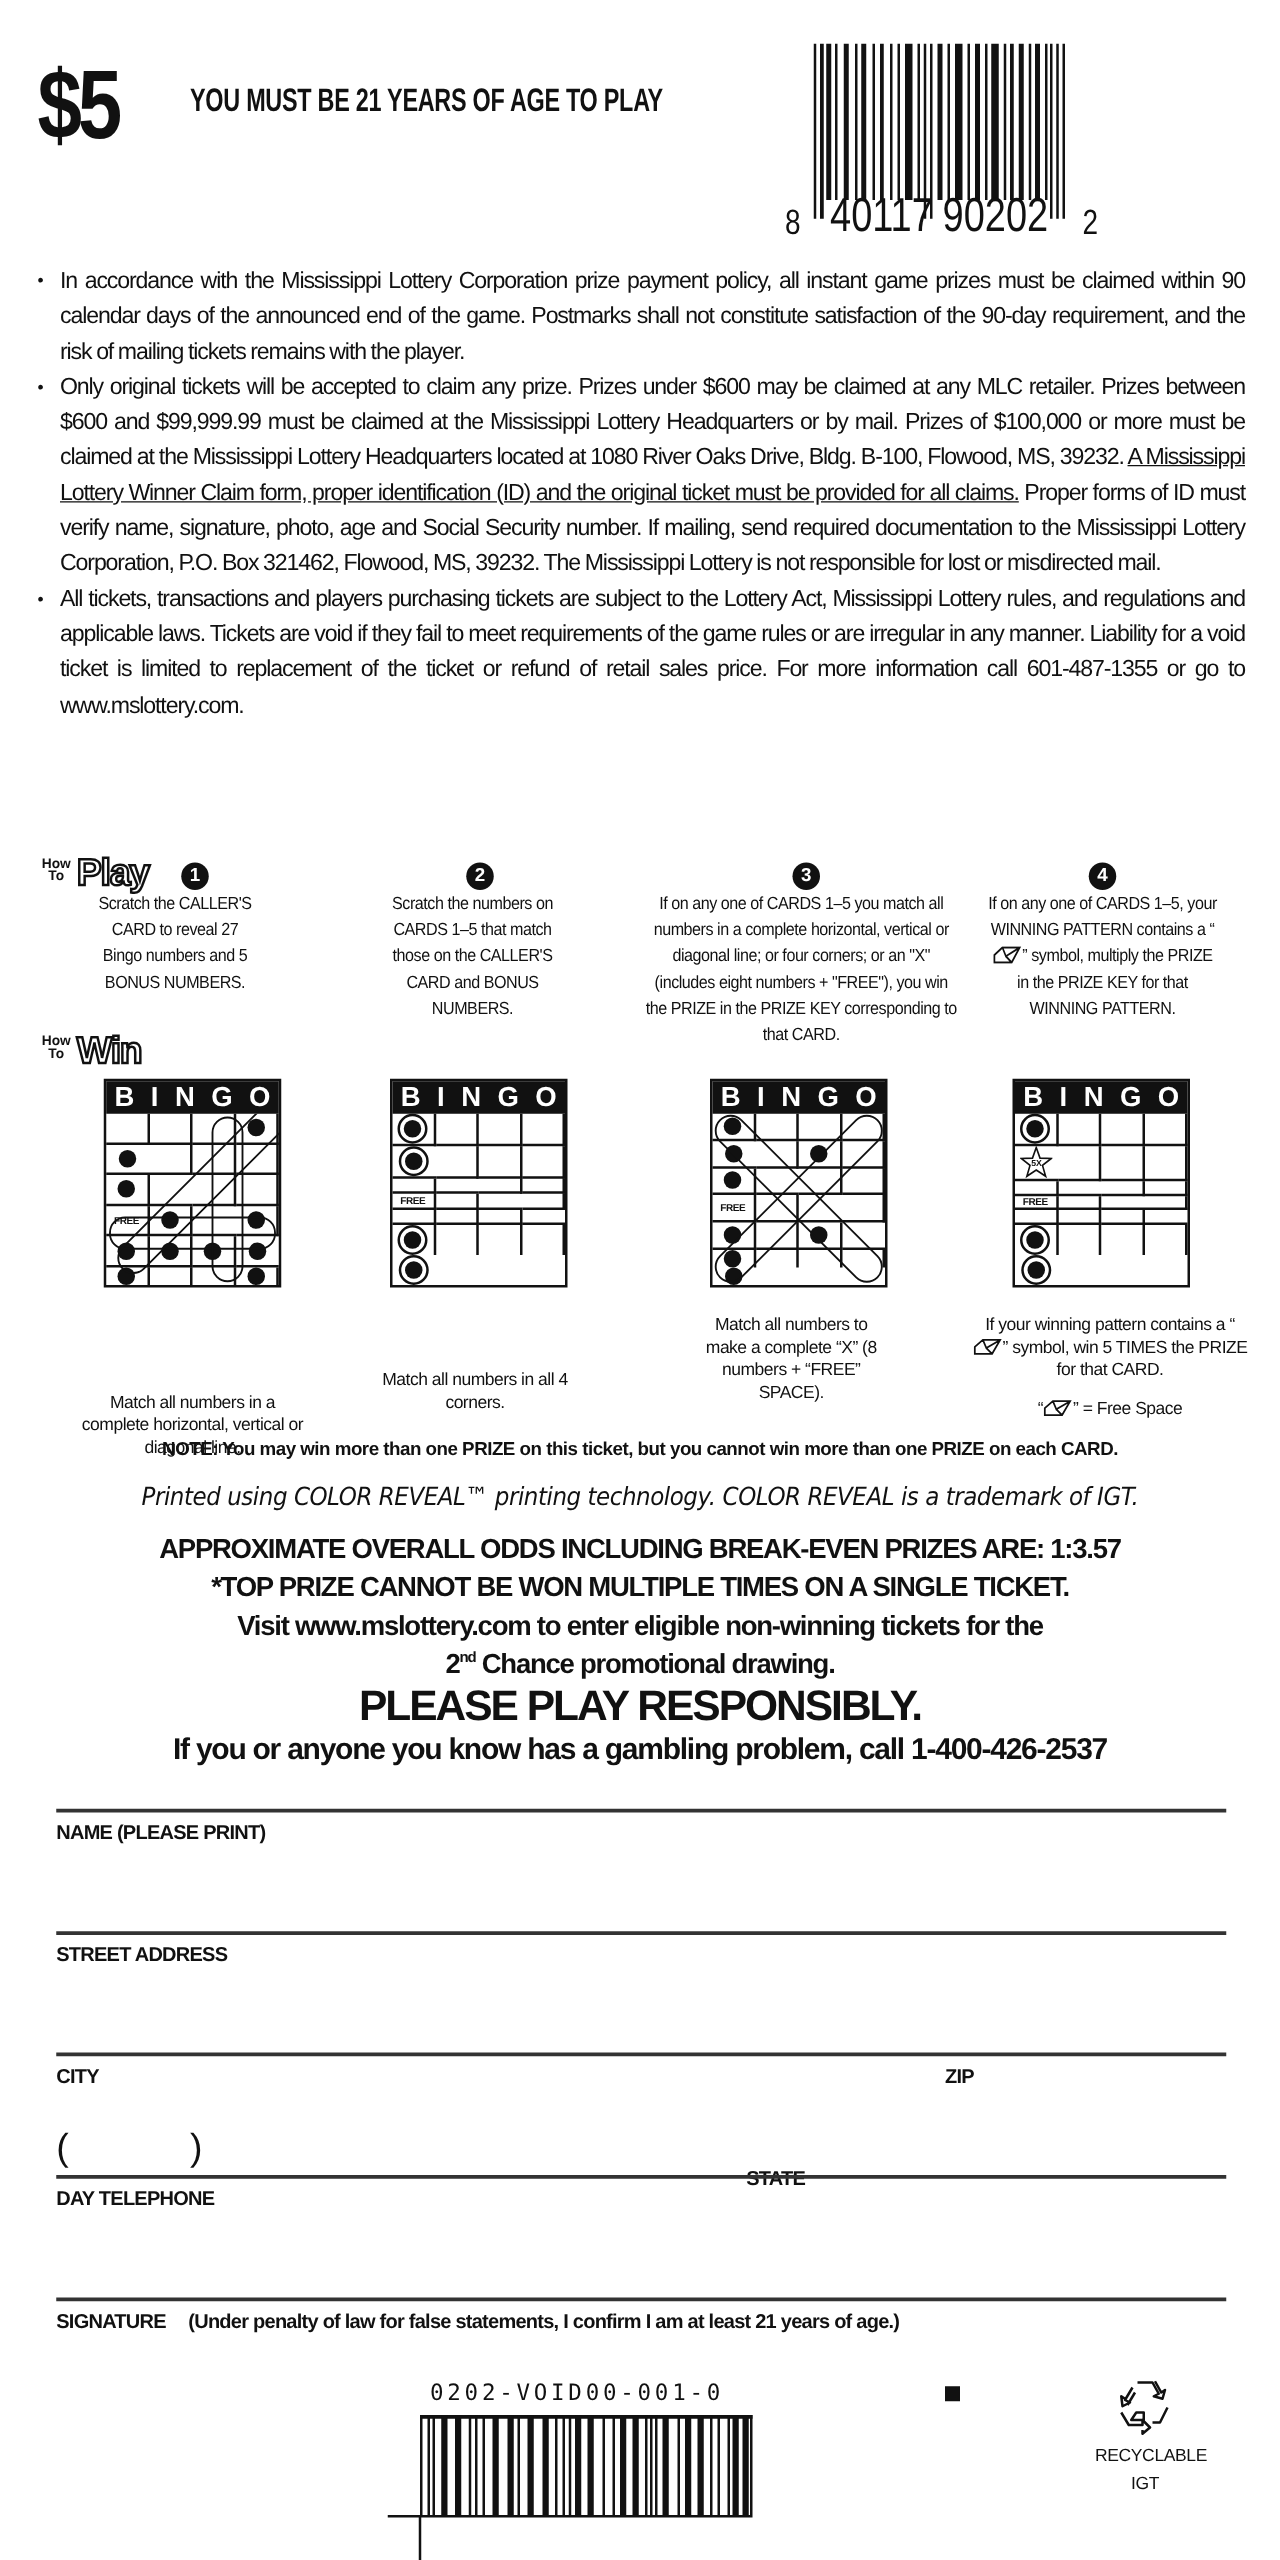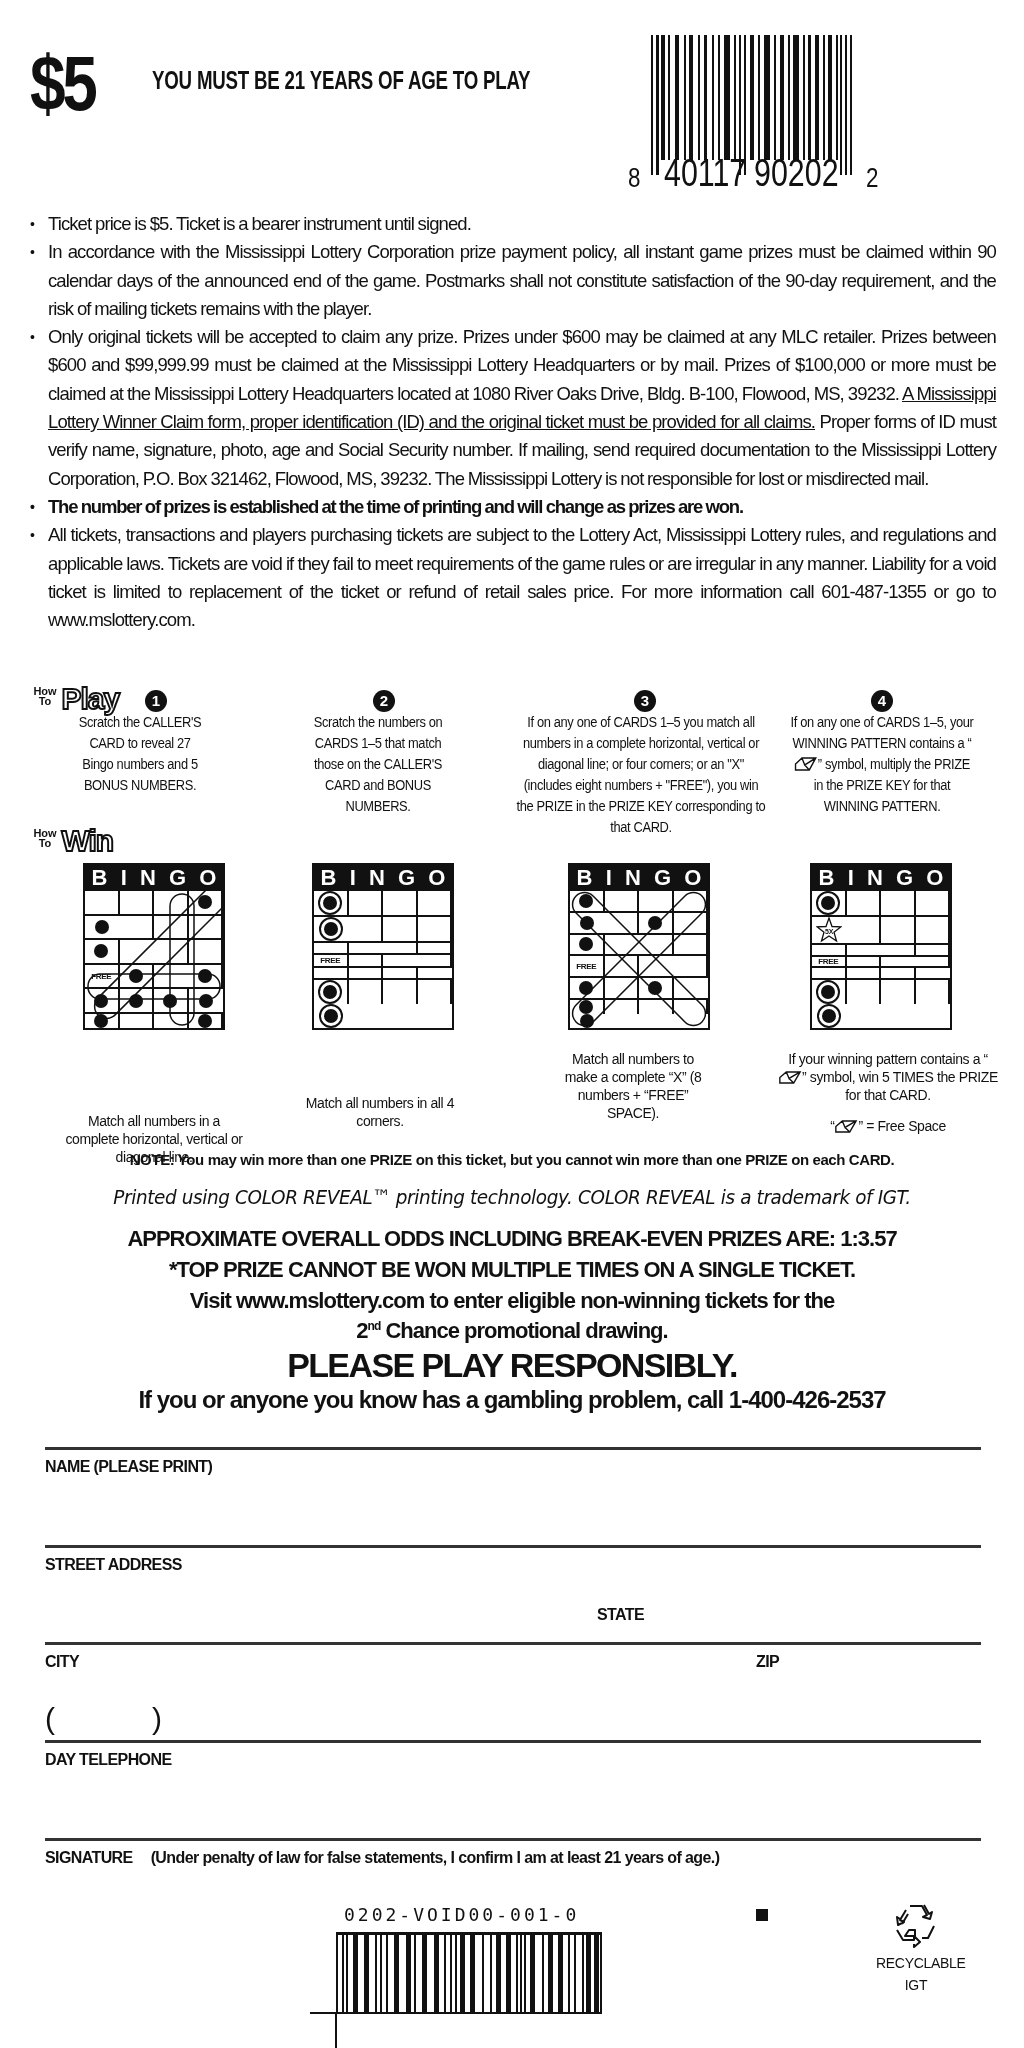--- a/index.html
+++ b/index.html
@@ -103,24 +103,22 @@
   </svg>
   <div class="upc-digits">
     <span style="left:20px;">8</span>
     <span style="left:56px;font-size:38px;top:-10px;">40117</span>
     <span style="left:146px;font-size:38px;top:-10px;">90202</span>
     <span style="left:258px;">2</span>
   </div>
 </div>
 
 <div class="abs rules">
-  <div class="rule"><span>Ticket price is $5. Ticket is a bearer instrument until signed.</span></div>
   <div class="rule"><span>In accordance with the Mississippi Lottery Corporation prize payment policy, all instant game prizes must be claimed within 90 calendar days of the announced end of the game. Postmarks shall not constitute satisfaction of the 90-day requirement, and the risk of mailing tickets remains with the player.</span></div>
   <div class="rule"><span>Only original tickets will be accepted to claim any prize. Prizes under $600 may be claimed at any MLC retailer. Prizes between $600 and $99,999.99 must be claimed at the Mississippi Lottery Headquarters or by mail. Prizes of $100,000 or more must be claimed at the Mississippi Lottery Headquarters located at 1080 River Oaks Drive, Bldg. B-100, Flowood, MS, 39232. </span><span class="u">A Mississippi Lottery Winner Claim form, proper identification (ID) and the original ticket must be provided for all claims.</span><span> Proper forms of ID must verify name, signature, photo, age and Social Security number. If mailing, send required documentation to the Mississippi Lottery Corporation, P.O. Box 321462, Flowood, MS, 39232. The Mississippi Lottery is not responsible for lost or misdirected mail.</span></div>
-  <div class="rule bold"><span>The number of prizes is established at the time of printing and will change as prizes are won.</span></div>
   <div class="rule"><span>All tickets, transactions and players purchasing tickets are subject to the Lottery Act, Mississippi Lottery rules, and regulations and applicable laws. Tickets are void if they fail to meet requirements of the game rules or are irregular in any manner. Liability for a void ticket is limited to replacement of the ticket or refund of retail sales price. For more information call 601-487-1355 or go to www.mslottery.com.</span></div>
 </div>
 
 <div class="abs howto" style="left:33px; top:686px;">
   <span class="howto-small" style="width:24px;">How To</span>
   <span class="howto-big">Play</span>
 </div>
 <div class="abs step-num" style="left:145px; top:690px;">1</div>
 <div class="abs step-num" style="left:373px; top:690px;">2</div>
 <div class="abs step-num" style="left:634px; top:690px;">3</div>
@@ -403,21 +401,21 @@
 <div class="abs odds" style="top:1386px; font-size:24px;">If you or anyone you know has a gambling problem, call 1-400-426-2537</div>
 
 <div class="abs form-line" style="top:1447px;"></div>
 <div class="abs form-label" style="left:45px; top:1458px;">NAME (PLEASE PRINT)</div>
 
 <div class="abs form-line" style="top:1545px;"></div>
 <div class="abs form-label" style="left:45px; top:1556px;">STREET ADDRESS</div>
 
 <div class="abs form-line" style="top:1642px;"></div>
 <div class="abs form-label" style="left:45px; top:1653px;">CITY</div>
-<div class="abs form-label" style="left:597px; top:1606px;text-align:right;">STATE</div>
+<div class="abs form-label" style="left:597px; top:1735px;text-align:right;">STATE</div>
 <div class="abs form-label" style="left:756px; top:1653px;text-align:right;">ZIP</div>
 
 <div class="abs paren" style="left:45px; top:1702px;">(</div>
 <div class="abs paren" style="left:152px; top:1702px;">)</div>
 <div class="abs form-line" style="top:1740px;"></div>
 <div class="abs form-label" style="left:45px; top:1751px;">DAY TELEPHONE</div>
 
 <div class="abs form-line" style="top:1838px;"></div>
 <div class="abs form-label" style="left:45px; top:1849px; white-space:nowrap;"><span>SIGNATURE</span><span style="margin-left:18px;">(Under penalty of law for false statements, I confirm I am at least 21 years of age.)</span></div>
 

